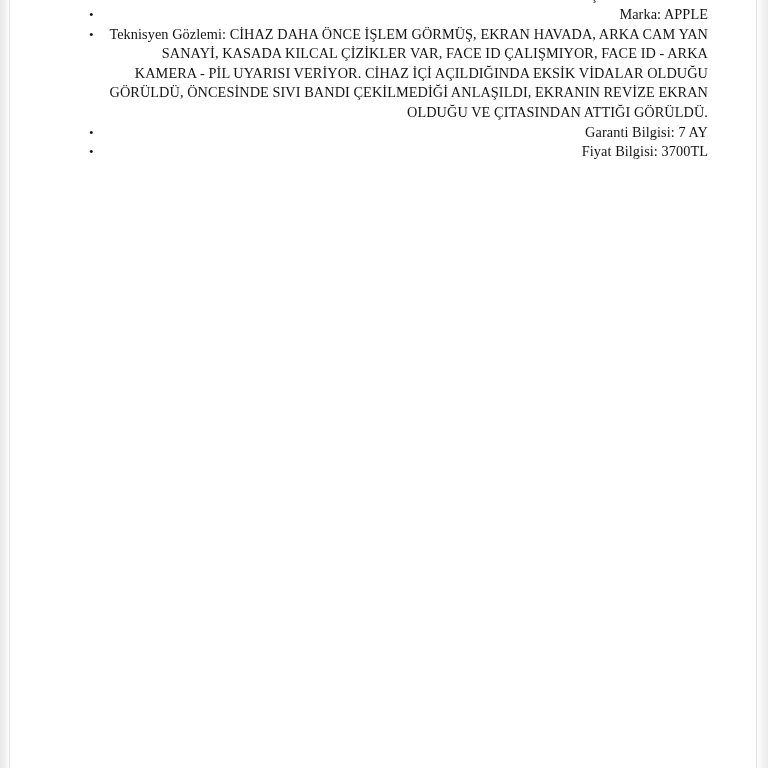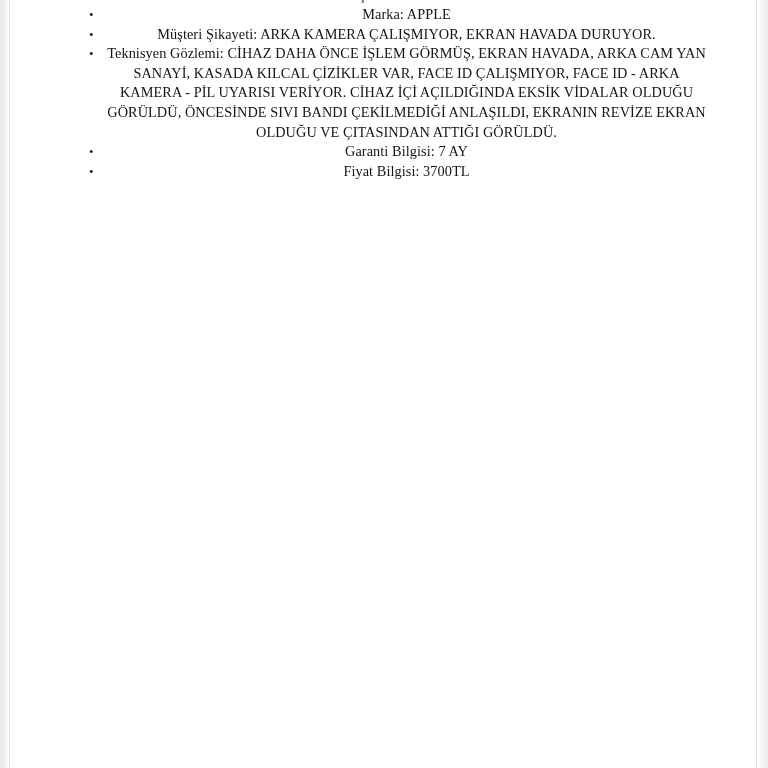--- a/index.html
+++ b/index.html
@@ -60,21 +60,21 @@
   }
 
   li.bullet-item {
     position: relative;
     margin: 0;
     padding: 0 60px 0 105px;
     font-size: 14.3px;
     line-height: 19.6px;
     color: #141414;
     letter-spacing: 0.005em;
-    text-align: center;
+    text-align: right;
   }
 
   li.bullet-item::before {
     content: "\2022";
     position: absolute;
     left: 89px;
     top: 0;
     font-size: 13px;
     line-height: 19.6px;
     color: #111111;
@@ -111,23 +111,20 @@
 
       <li class="bullet-item clipped-top">
         <span class="clip-inner bullet-text">Giriş Tarihi: 24.06.2024</span>
       </li>
 
       <li class="bullet-item">
         <span class="bullet-text">Marka: APPLE</span>
       </li>
 
 
-      <li class="bullet-item">
-        <span class="bullet-text">Müşteri Şikayeti: ARKA KAMERA ÇALIŞMIYOR, EKRAN HAVADA DURUYOR.</span>
-      </li>
 
       <li class="bullet-item">
         <span class="bullet-text">Teknisyen Gözlemi: CİHAZ DAHA ÖNCE İŞLEM GÖRMÜŞ, EKRAN HAVADA, ARKA CAM YAN SANAYİ, KASADA KILCAL ÇİZİKLER VAR, FACE ID ÇALIŞMIYOR, FACE ID - ARKA KAMERA - PİL UYARISI VERİYOR. CİHAZ İÇİ AÇILDIĞINDA EKSİK VİDALAR OLDUĞU GÖRÜLDÜ, ÖNCESİNDE SIVI BANDI ÇEKİLMEDİĞİ ANLAŞILDI, EKRANIN REVİZE EKRAN OLDUĞU VE ÇITASINDAN ATTIĞI GÖRÜLDÜ.</span>
       </li>
 
 
       <li class="bullet-item">
         <span class="bullet-text">Garanti Bilgisi: 7 AY</span>
       </li>
 

